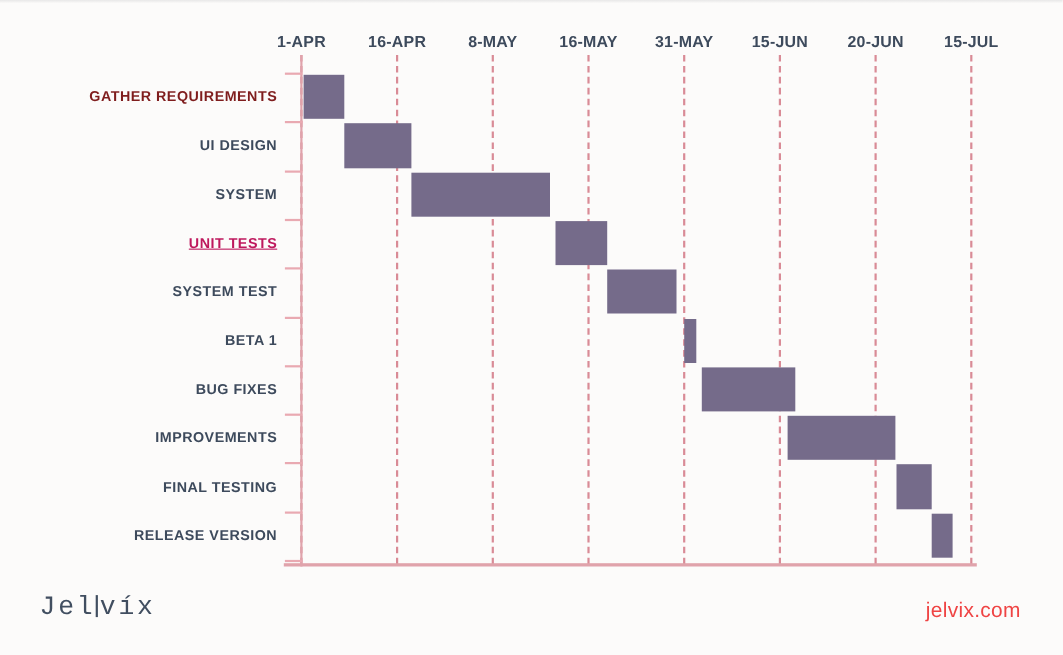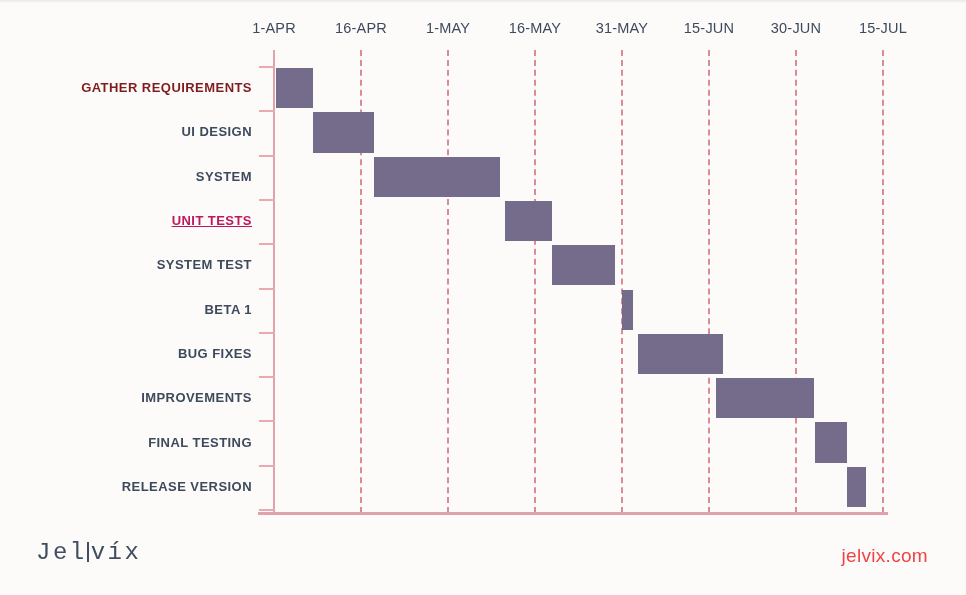--- a/index.html
+++ b/index.html
@@ -24,26 +24,26 @@
   #chart {
     position: absolute;
     top: 0; left: 0;
     width: 966px;
     height: 595px;
   }
   
   .date-label {
     position: absolute;
     font-size: 14.5px;
-    font-weight: normal;
+    font-weight: bold;
     color: #3d4a5c;
     letter-spacing: 0.2px;
     white-space: nowrap;
     transform: translateX(-50%);
-    top: 20px;
+    top: 31px;
   }
   
   .gridline {
     position: absolute;
     top: 50px;
     width: 0;
     height: 463px;
     border-left: 2px dashed #d98b96;
   }
   
@@ -116,25 +116,25 @@
 </head>
 <body>
 
 <div id="top-rule"></div>
 
 <div id="chart">
 
   <div id="date-labels">
       <div class="date-label" style="left: 274px;">1-APR</div>
       <div class="date-label" style="left: 361px;">16-APR</div>
-      <div class="date-label" style="left: 448px;">1-MAY</div>
+      <div class="date-label" style="left: 448px;">8-MAY</div>
       <div class="date-label" style="left: 535px; text-align: center;">16-MAY</div>
       <div class="date-label" style="left: 622px;">31-MAY</div>
       <div class="date-label" style="left: 709px;">15-JUN</div>
-      <div class="date-label" style="left: 796px;">30-JUN</div>
+      <div class="date-label" style="left: 796px;">20-JUN</div>
       <div class="date-label" style="left: 883px;">15-JUL</div>
     </div>
   <div id="gridlines">
       <div class="gridline" style="left: 273px; border-left-color: rgb(217, 139, 150);"></div>
       <div class="gridline" style="left: 360px; border-left-color: rgb(217, 139, 150);"></div>
       <div class="gridline" style="left: 447px; border-left-color: rgb(217, 139, 150);"></div>
       <div class="gridline" style="left: 534px; border-left-color: rgb(217, 139, 150);"></div>
       <div class="gridline" style="left: 621px; border-left-color: rgb(217, 139, 150);"></div>
       <div class="gridline" style="left: 708px; border-left-color: rgb(217, 139, 150);"></div>
       <div class="gridline" style="left: 795px; border-left-color: rgb(217, 139, 150);"></div>

